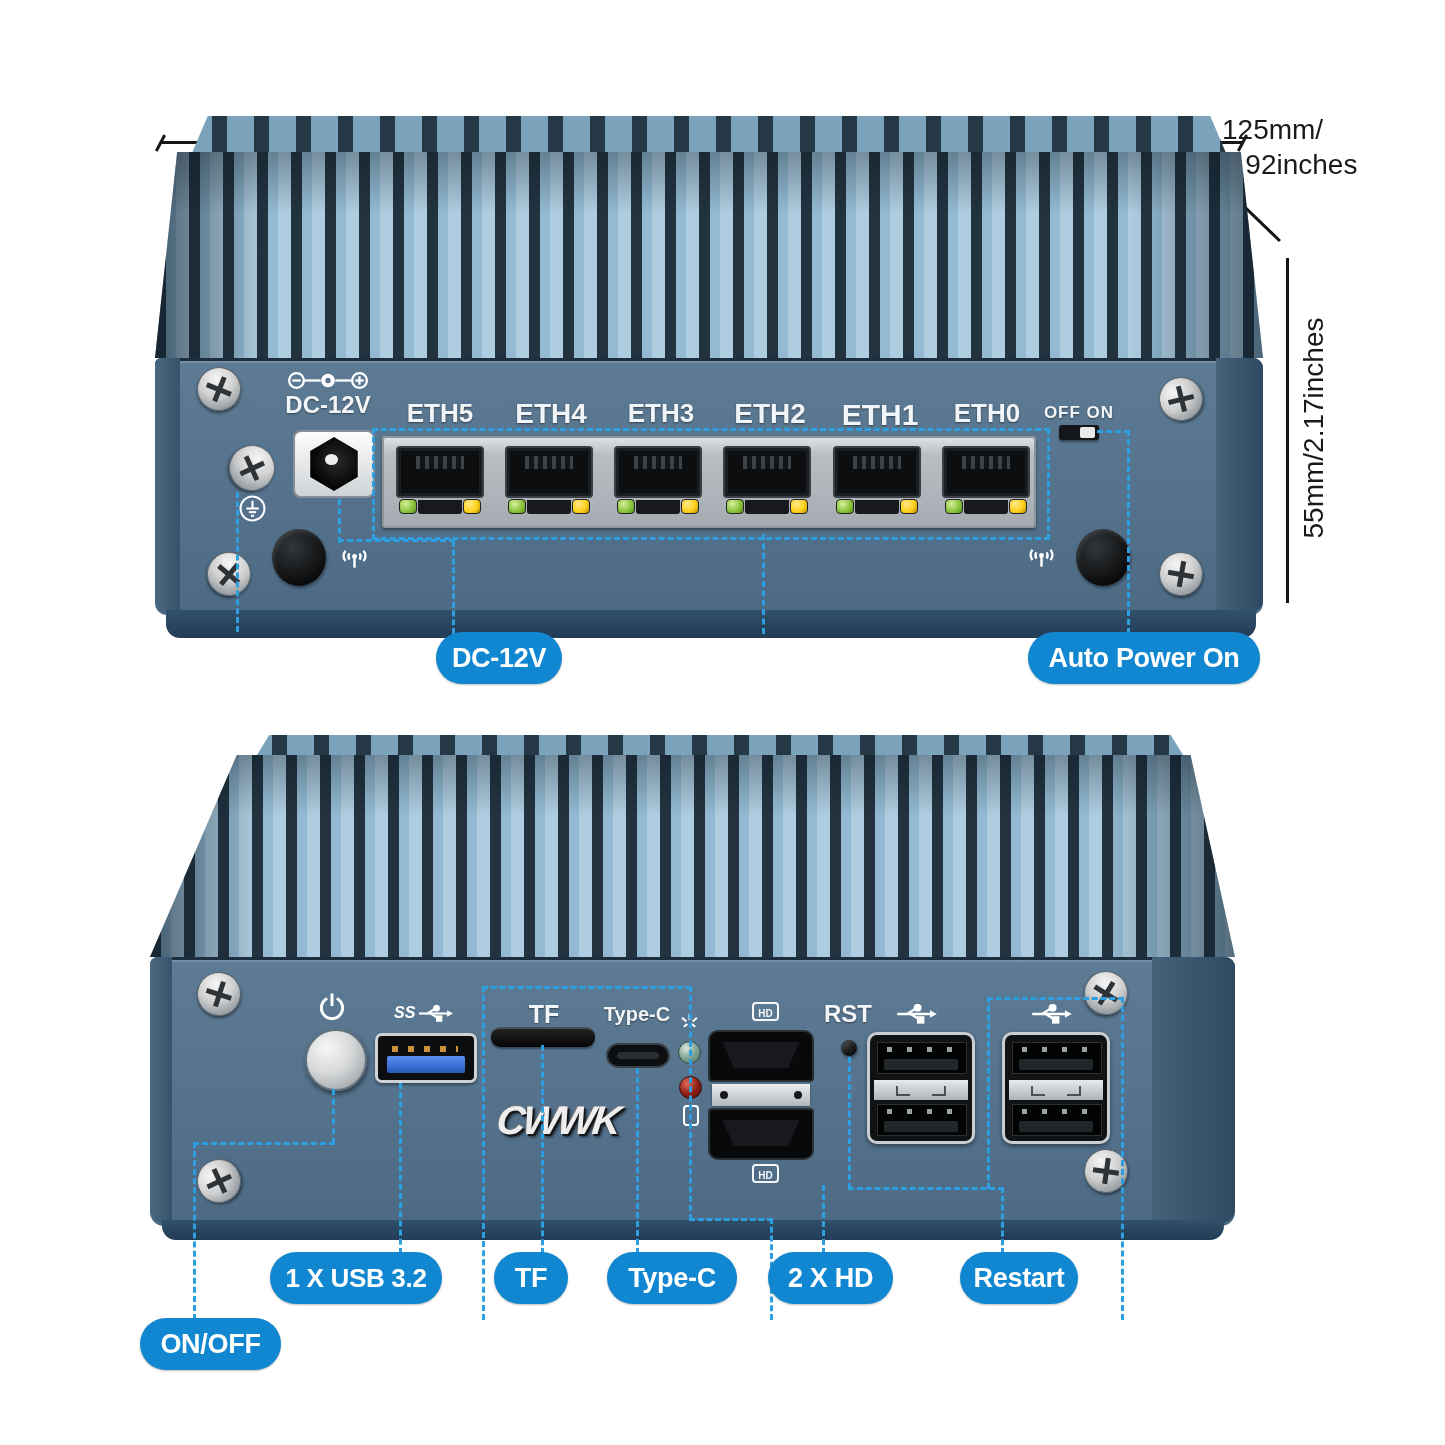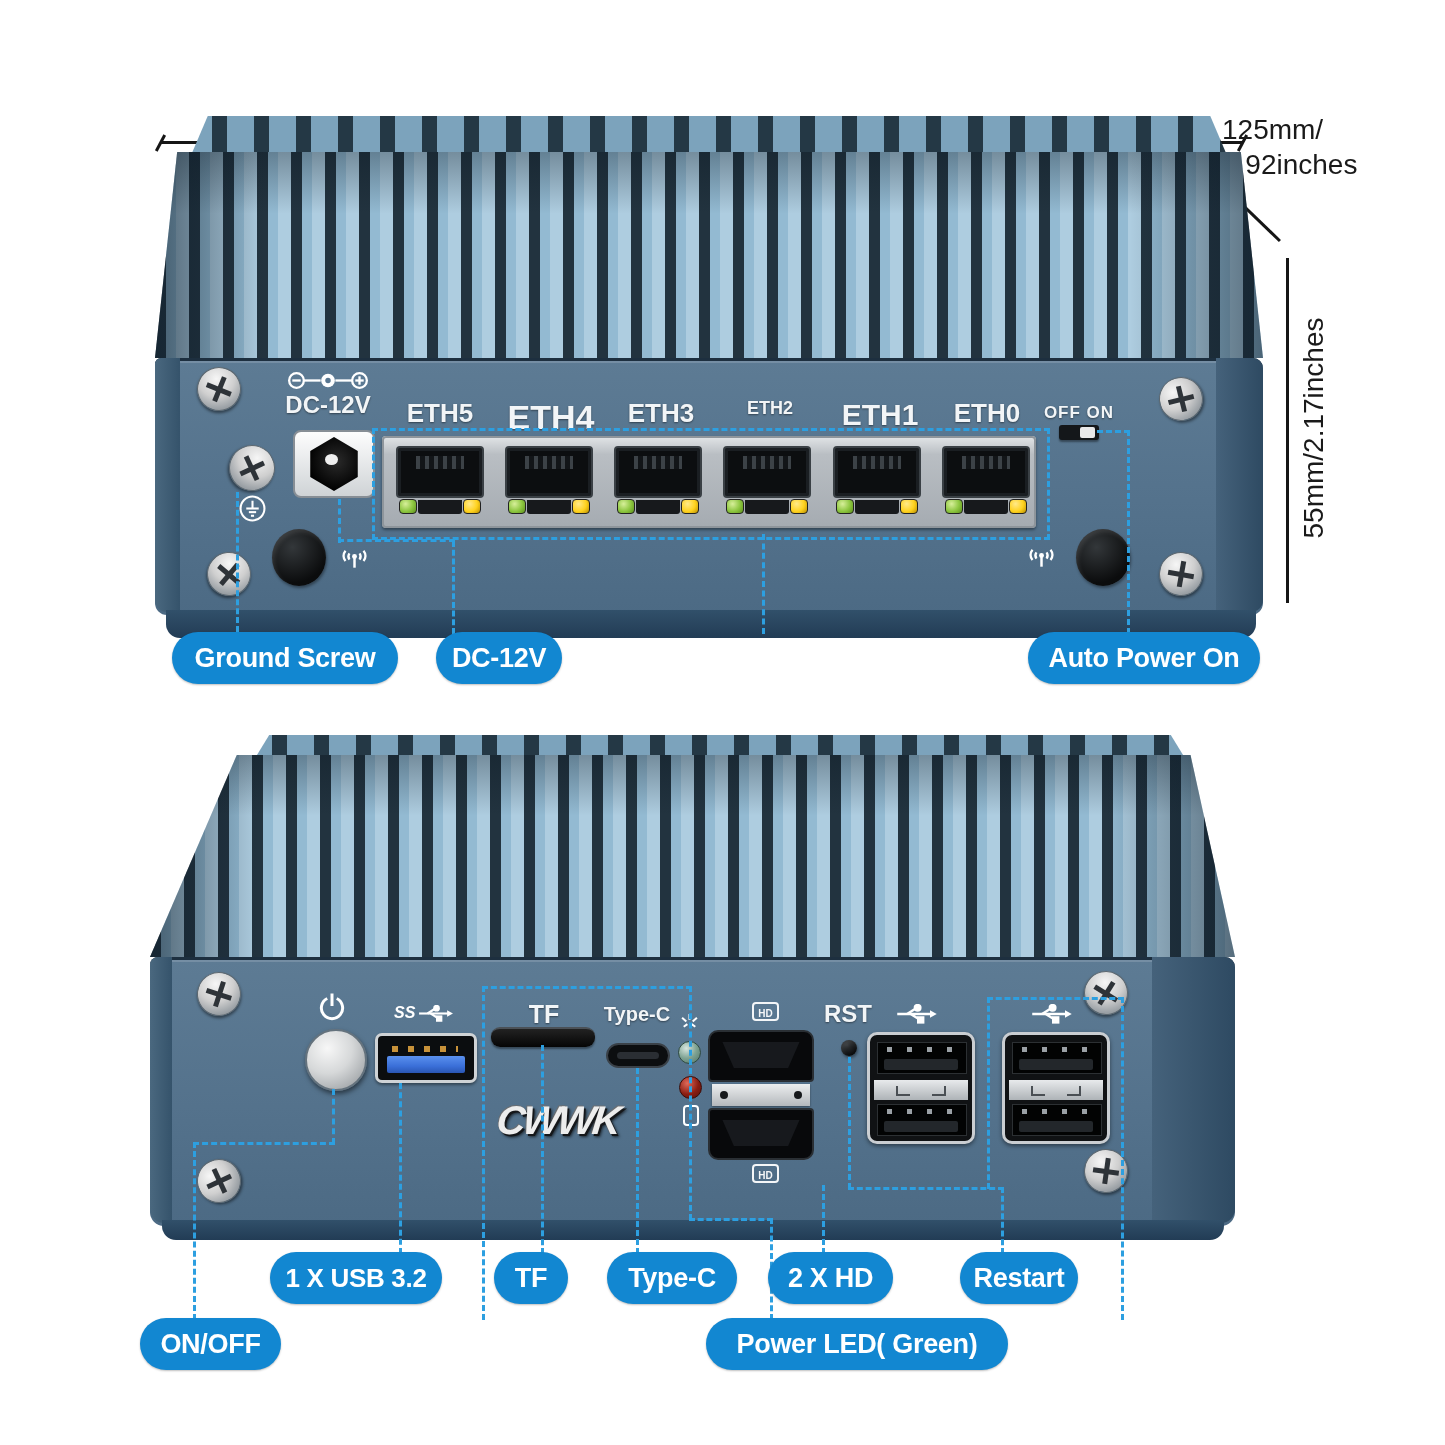--- a/index.html
+++ b/index.html
@@ -205,23 +205,23 @@
   <div class="ethport" style="left:942px;top:446px;">
       <div class="rj-body">
         <div class="comb"></div>
       </div>
       <span class="led g"></span>
       <span class="ptab"></span>
       <span class="led y"></span>
     </div>
 
   <div class="paneltext" style="left:395px;top:398px;width:90px;font-size:26px;">ETH5</div>
-  <div class="paneltext" style="left:506px;top:398px;width:90px;font-size:34px;">ETH4</div>
+  <div class="paneltext" style="left:506px;top:398px;width:90px;font-size:28px;">ETH4</div>
   <div class="paneltext" style="left:616px;top:398px;width:90px;font-size:26px;">ETH3</div>
-  <div class="paneltext" style="left:725px;top:398px;width:90px;font-size:18px;">ETH2</div>
+  <div class="paneltext" style="left:725px;top:398px;width:90px;font-size:28px;">ETH2</div>
   <div class="paneltext" style="left:835px;top:398px;width:90px;font-size:30px;">ETH1</div>
   <div class="paneltext" style="left:942px;top:398px;width:90px;font-size:26px;">ETH0</div>
 
   <div class="paneltext" style="left:1040px;top:403px;width:78px;font-size:17px;letter-spacing:1px;">OFF ON</div>
   <div class="abs" style="left:1059px;top:425px;width:40px;height:15px;background:#14171a;border-radius:3px;box-shadow:0 2px 2px rgba(0,0,0,.4);">
     <div class="abs" style="left:21px;top:2px;width:15px;height:11px;background:#e9e9e9;border-radius:2px;"></div>
   </div>
 
   <div class="hole" style="left:272px;top:529px;width:54px;height:57px;"></div>
   <div class="abs" style="left:341px;top:545px;">
@@ -252,21 +252,20 @@
 
   <div class="dash-rect" style="left:372px;top:428px;width:672px;height:106px;"></div>
   <div class="dash-v" style="left:236px;top:492px;height:140px;"></div>
   <div class="dash-v" style="left:338px;top:499px;height:44px;"></div>
   <div class="dash-h" style="left:338px;top:539px;width:117px;"></div>
   <div class="dash-v" style="left:452px;top:541px;height:93px;"></div>
   <div class="dash-v" style="left:762px;top:534px;height:100px;"></div>
   <div class="dash-h" style="left:1097px;top:430px;width:33px;"></div>
   <div class="dash-v" style="left:1127px;top:430px;height:204px;"></div>
 
-  <div class="pill" style="left:172px;top:632px;width:226px;">Ground Screw</div>
   <div class="pill" style="left:436px;top:632px;width:126px;">DC-12V</div>
   <div class="pill" style="left:1028px;top:632px;width:232px;">Auto Power On</div>
 
   <div class="hsband" style="left:230px;top:735px;width:980px;height:24px;clip-path:polygon(2.5% 100%,97.5% 100%,96% 0,4% 0);"></div>
   <div class="fins" style="left:150px;top:755px;width:1085px;height:202px;clip-path:polygon(0 100%,100% 100%,95.9% 0,8% 0);"></div>
   <div class="fins-shade" style="left:150px;top:755px;width:1085px;height:202px;clip-path:polygon(0 100%,100% 100%,95.9% 0,8% 0);"></div>
 
   <div class="body-panel" style="left:150px;top:957px;width:1085px;height:266px;border-radius:8px 10px 14px 14px;"></div>
   <div class="side" style="left:150px;top:957px;width:22px;height:266px;border-radius:8px 0 0 14px;"></div>
   <div class="side" style="left:1152px;top:957px;width:83px;height:266px;border-radius:0 10px 14px 0;background:linear-gradient(90deg,#45627b,#2e4a62);"></div>
@@ -428,15 +427,14 @@
   <div class="dash-v" style="left:987px;top:997px;height:192px;"></div>
   <div class="dash-v" style="left:1121px;top:997px;height:323px;"></div>
 
   <div class="pill" style="left:270px;top:1252px;width:172px;font-size:26px;">1 X USB 3.2</div>
   <div class="pill" style="left:494px;top:1252px;width:74px;">TF</div>
   <div class="pill" style="left:607px;top:1252px;width:130px;">Type-C</div>
   <div class="pill" style="left:768px;top:1252px;width:125px;">2 X HD</div>
   <div class="pill" style="left:960px;top:1252px;width:118px;">Restart</div>
 
   <div class="pill" style="left:140px;top:1318px;width:141px;">ON/OFF</div>
-  <div class="pill" style="left:706px;top:1318px;width:302px;">Power LED( Green)</div>
 
 </div>
 
 </body></html>

